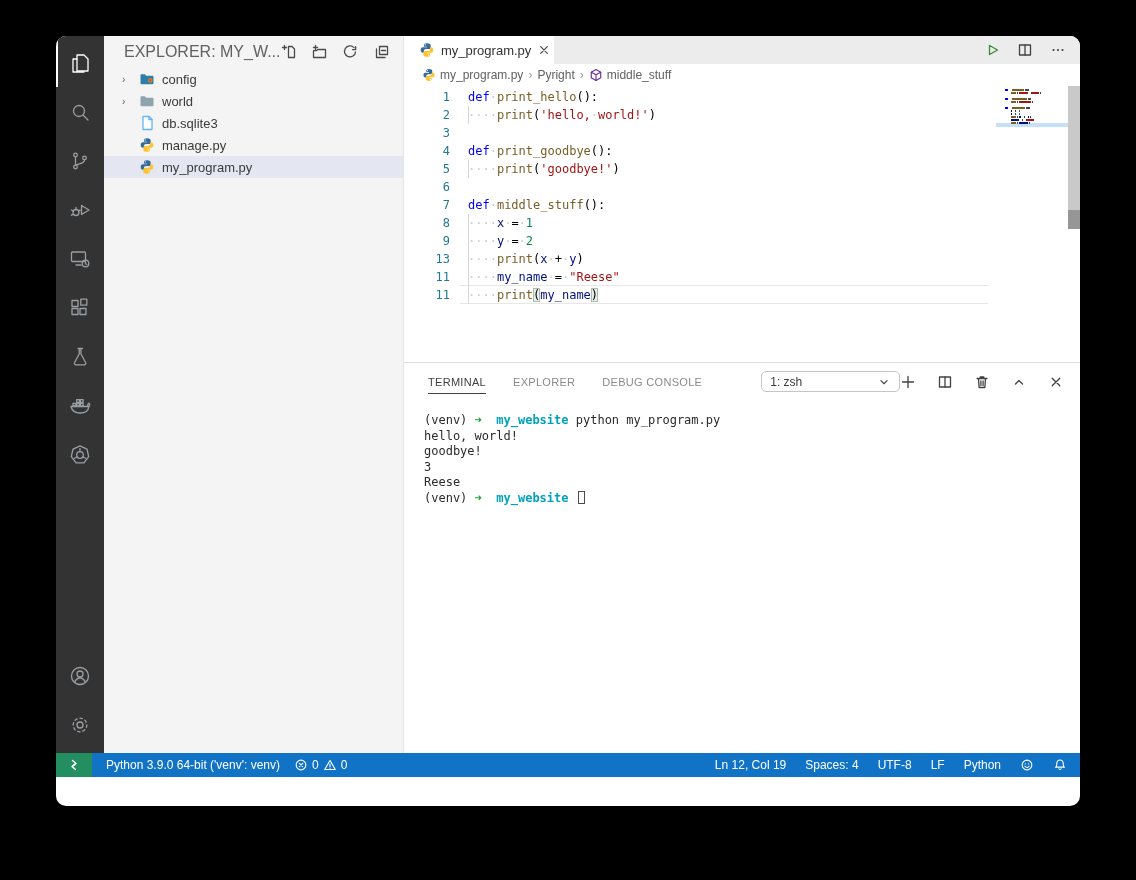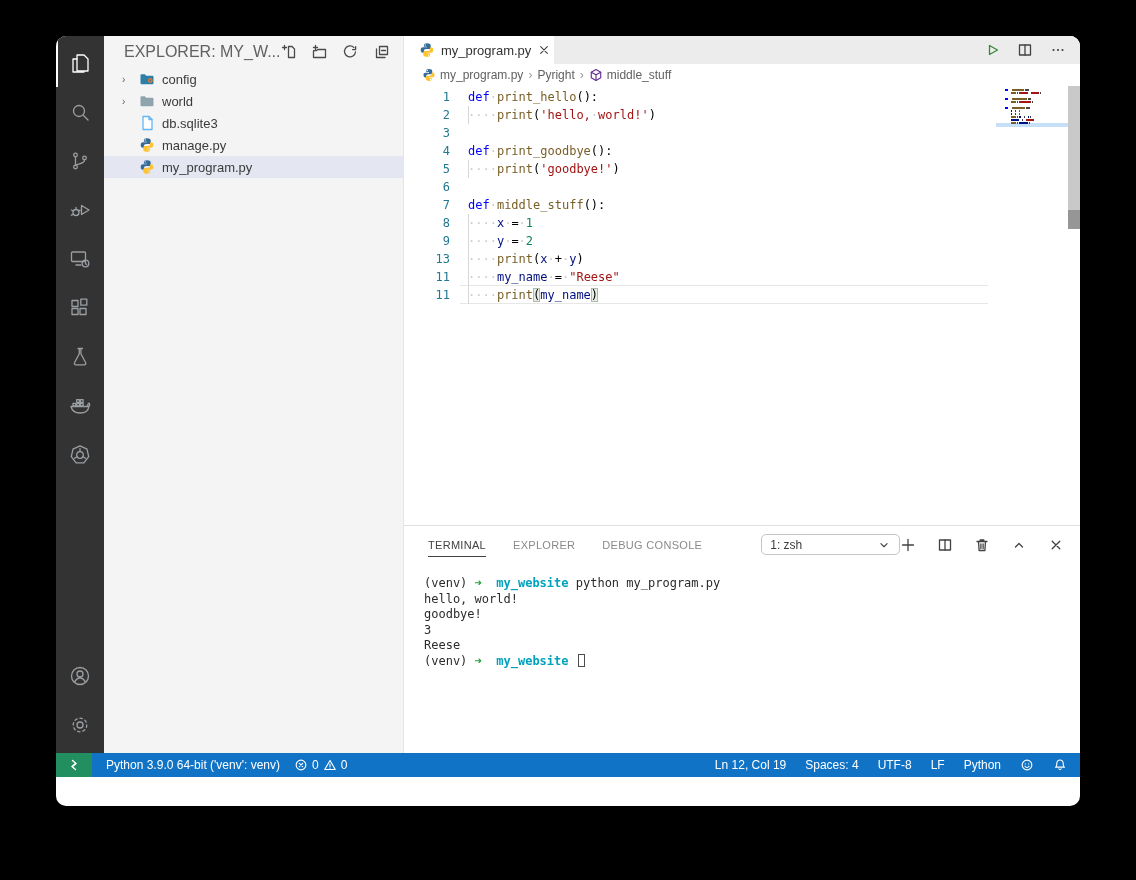--- a/index.html
+++ b/index.html
@@ -50,21 +50,21 @@
   .tk-bm{color:var(--pun);background:#E5EFE5;box-shadow:inset 0 0 0 1px #B0B8B0;}
   .curline{position:absolute;left:56px;width:528px;top:199px;height:19px;border-top:1px solid #E7E7E7;border-bottom:1px solid #E7E7E7;z-index:0;pointer-events:none;}
   .minimap{position:absolute;top:2px;right:12px;width:68px;bottom:0;cursor:pointer;}
   .mm-line{height:3px;display:flex;align-items:center;padding-left:5px;position:relative;z-index:1;}
   .mm-bar{height:2px;margin-right:1px;flex:none;}
   .mm-cur{position:absolute;left:-4px;right:0;top:35px;height:4px;background:#C7E0F9;z-index:0;}
   .scrollbar{position:absolute;right:0;top:0;width:12px;bottom:0;}
   .sb-thumb{position:absolute;top:0;right:0;width:12px;height:124px;background:#C9C9C9;}
   .sb-marker{position:absolute;top:124px;right:0;width:12px;height:19px;background:#969696;}
   
-  .panel{height:228px;border-top:1px solid #E0E0E0;display:flex;flex-direction:column;flex:none;background:#fff;}
+  .panel{height:391px;border-top:1px solid #E0E0E0;display:flex;flex-direction:column;flex:none;background:#fff;}
   .panel-header{height:37px;display:flex;align-items:center;padding:0 16px 0 24px;flex:none;}
   .ptab{font-size:11px;letter-spacing:.3px;color:#8A8A8A;margin-right:27px;padding:7px 0 5px;border-bottom:1px solid transparent;cursor:pointer;white-space:nowrap;}
   .ptab.active{color:#424242;border-color:#424242;}
   .shell-select{margin-left:32px;width:170px;height:21px;border:1px solid #C5C5C5;border-radius:5px;background:#fff;
     display:flex;align-items:center;padding:0 8px;font-size:12px;color:#3C3C3C;cursor:pointer;}
   .shell-select .dd{margin-left:auto;color:#424242;display:flex;}
   .panel-actions{margin-left:auto;display:flex;gap:21px;color:#424242;align-items:center;}
   .terminal{flex:1;padding:13px 0 0 20px;font-family:"DejaVu Sans Mono","DejaVu Sans",monospace;font-size:12px;line-height:15.5px;color:#2B2B2B;white-space:pre;}
   .t-green{color:var(--tgreen);} .t-cyan{color:var(--tcyan);font-weight:bold;}
   .tcursor{display:inline-block;width:7px;height:13px;border:1px solid #4D4D4D;vertical-align:-2px;margin-left:2px;}

